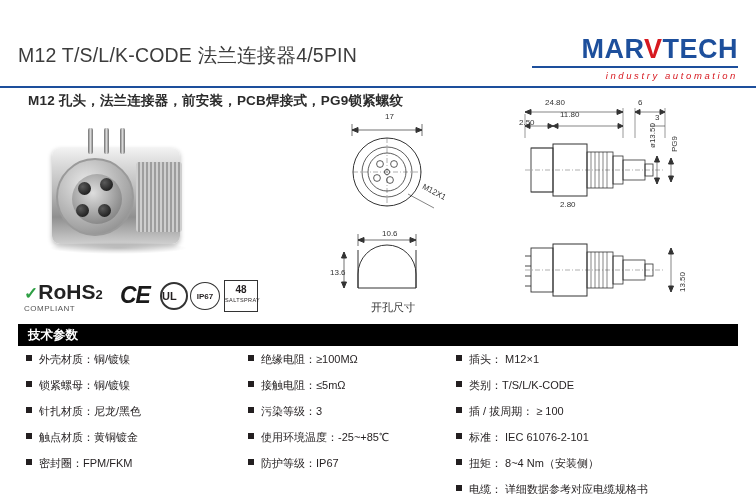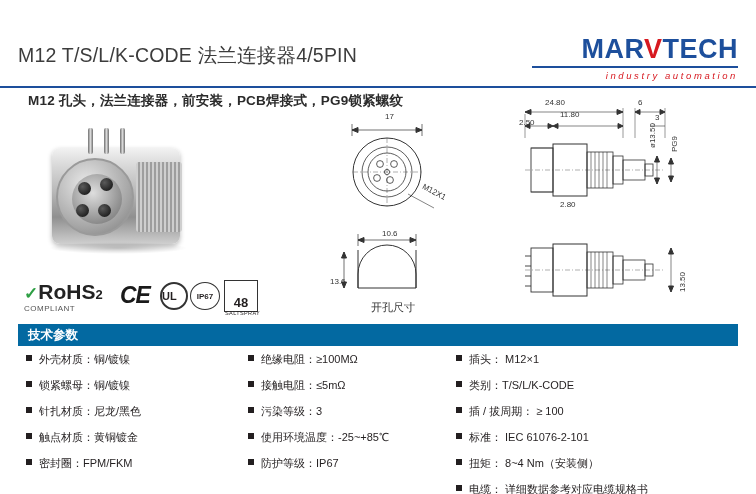--- a/index.html
+++ b/index.html
@@ -105,37 +105,37 @@
   }
   .ip67 {
     position:absolute; left:166px; top:6px; width:30px; height:28px;
     border:1.5px solid #333; border-radius:50%;
     font-size:8px; font-weight:bold; text-align:center; line-height:27px;
   }
   .hbox {
     position:absolute; left:200px; top:4px; width:34px; height:32px;
     border:1.5px solid #333; text-align:center;
   }
-  .hbox .n { font-size:13px; font-weight:bold; line-height:14px; margin-top:15px;}
+  .hbox .n { font-size:10px; font-weight:bold; line-height:14px; margin-top:2px;}
   .hbox .t { font-size:5.5px; letter-spacing:.4px;}
 
   
   .draw { position:absolute; stroke:#333; }
   .dim-text {
     position:absolute; font-size:8px; color:#333;
     font-family:"Liberation Sans", sans-serif;
   }
   .cap {
     position:absolute; font-size:11px; color:#333;
   }
 
   
   .section-bar {
     position:absolute; left:18px; top:324px; width:720px; height:22px;
-    background:#0369a1;
+    background:#000000;
   }
   .section-bar span {
     position:absolute; left:10px; top:3px; font-size:12.5px; color:#fff; font-weight:bold;
   }
 
   
   .specs { position:absolute; left:18px; top:352px; width:720px; height:132px; }
   .col { position:absolute; top:0; width:215px; }
   .col.c1 { left:8px; }
   .col.c2 { left:230px; }
@@ -226,21 +226,21 @@
     <polygon points="28,12 34,9.5 34,14.5" fill="#333"></polygon>
     <polygon points="86,12 80,9.5 80,14.5" fill="#333"></polygon>
     <path d="M28,46 A29,29 0 1 1 86,46 L86,60 L28,60 Z" fill="none" stroke="#333" stroke-width="1"></path>
     <line x1="28" y1="22" x2="28" y2="60" stroke="#333" stroke-width="1"></line>
     <line x1="86" y1="22" x2="86" y2="60" stroke="#333" stroke-width="1"></line>
     <line x1="14" y1="24" x2="14" y2="60" stroke="#333" stroke-width="0.7"></line>
     <polygon points="14,24 11.5,30 16.5,30" fill="#333"></polygon>
     <polygon points="14,60 11.5,54 16.5,54" fill="#333"></polygon>
   </svg>
   <div class="dim-text" style="left:382px; top:229px;">10.6</div>
-  <div class="dim-text" style="left:330px; top:268px;margin-top:9px;">13.6</div>
+  <div class="dim-text" style="left:330px; top:268px;">13.6</div>
   <div class="cap" style="left:371px; top:300px;">开孔尺寸</div>
 
   <svg class="draw" style="left:505px; top:96px;" width="210" height="120">
 
     <line x1="20" y1="18" x2="20" y2="42" stroke="#333" stroke-width="0.5"></line>
     <line x1="118" y1="12" x2="118" y2="42" stroke="#333" stroke-width="0.5"></line>
     <line x1="20" y1="16" x2="118" y2="16" stroke="#333" stroke-width="0.6"></line>
     <polygon points="20,16 26,13.5 26,18.5" fill="#333"></polygon>
     <polygon points="118,16 112,13.5 112,18.5" fill="#333"></polygon>
     <line x1="130" y1="12" x2="130" y2="42" stroke="#333" stroke-width="0.5"></line>

